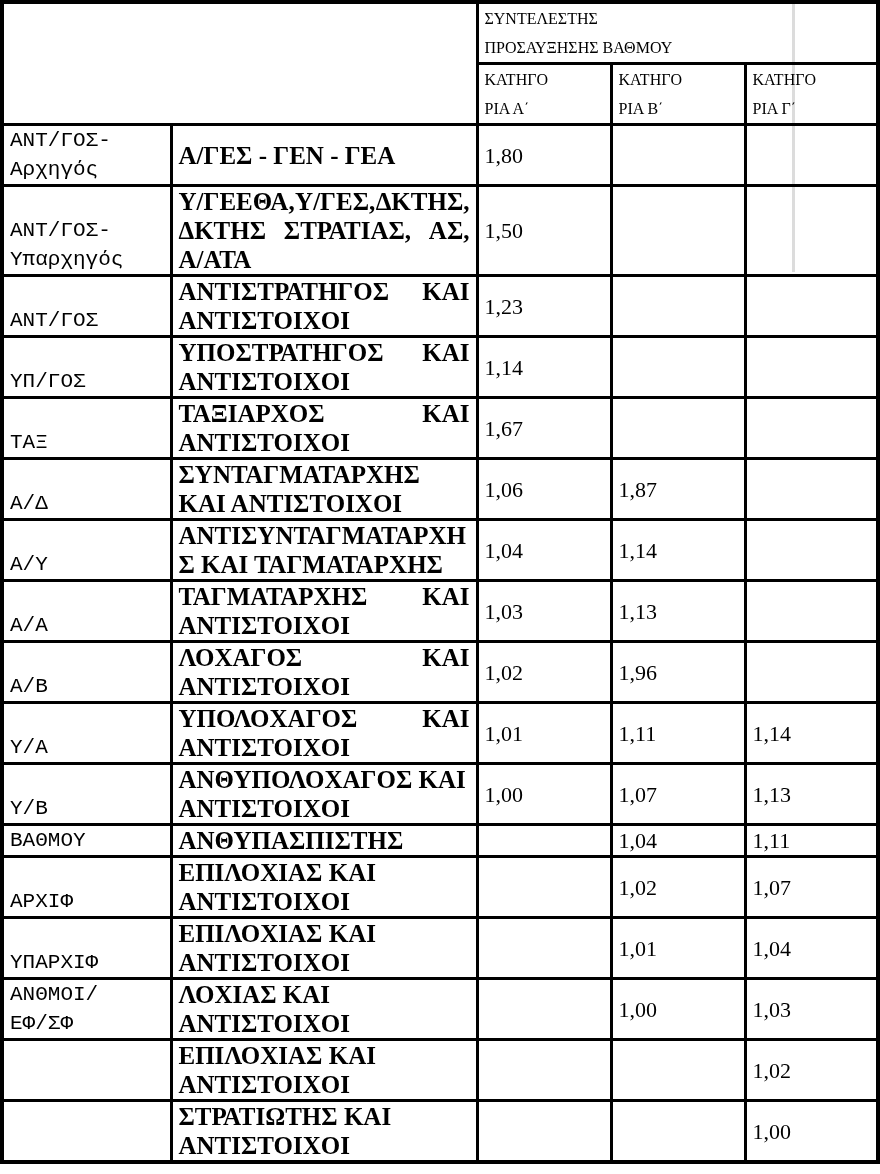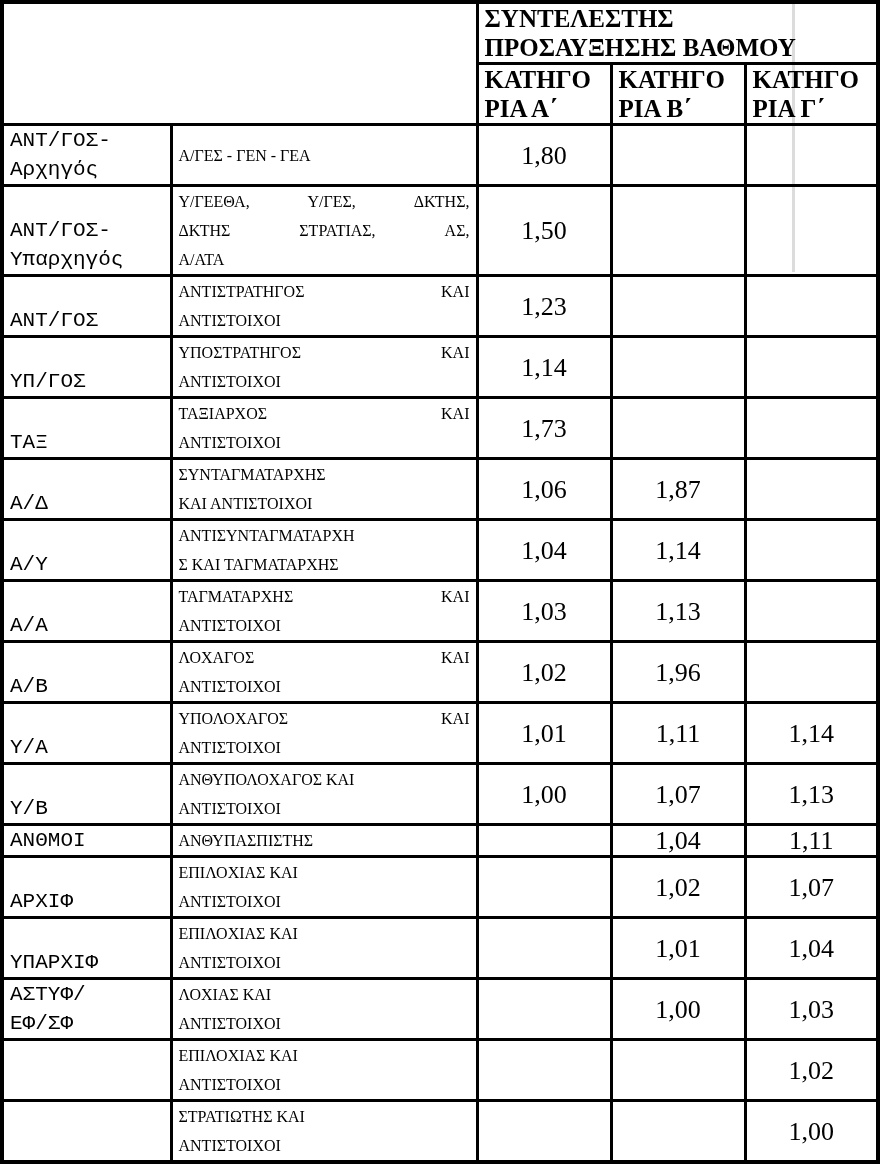--- a/index.html
+++ b/index.html
@@ -29,44 +29,45 @@
     width: 876px;
     border: 4px solid #000000;
   }
   table.coef td {
     border: 3px solid #000000;
     padding: 0 6px;
     overflow: hidden;
   }
   .corner-cell { background: transparent; }
   .title-cell, .cat-cell {
-    font-weight: bold;
-    font-size: 25px;
+    font-weight: normal;
+    font-size: 16px;
     line-height: 29px;
     vertical-align: top;
     padding-top: 1px;
   }
   .abbr-cell {
     font-size: 21px;
     line-height: 29px;
     vertical-align: bottom;
     padding-bottom: 1px;
     font-family: Liberation Mono, monospace;
   }
   .desc-cell {
-    font-size: 16px;
+    font-size: 25px;
     line-height: 29px;
     vertical-align: middle;
     padding-right: 7px;
+    font-weight: bold;
   }
   .value-cell {
-    font-size: 26px;
+    font-size: 22px;
     line-height: 29px;
     vertical-align: middle;
-    text-align: center;
+    text-align: left;
   }
   .jline {
     display: flex;
     justify-content: space-between;
   }
   .jline span { white-space: nowrap; }
 </style>
 </head>
 <body>
 
@@ -173,21 +174,21 @@
           <td class="abbr-cell">
             <div>ΤΑΞ</div>
           </td>
           <td class="desc-cell">
             <div class="jline">
               <span>ΤΑΞΙΑΡΧΟΣ</span>
               <span>ΚΑΙ</span>
             </div>
             <div>ΑΝΤΙΣΤΟΙΧΟΙ</div>
           </td>
-          <td class="value-cell">1,73</td>
+          <td class="value-cell">1,67</td>
           <td class="value-cell"></td>
           <td class="value-cell"></td>
         </tr>
         <tr>
           <td class="abbr-cell">
             <div>Α/Δ</div>
           </td>
           <td class="desc-cell">
             <div>ΣΥΝΤΑΓΜΑΤΑΡΧΗΣ</div>
             <div>ΚΑΙ ΑΝΤΙΣΤΟΙΧΟΙ</div>
@@ -260,21 +261,21 @@
           <td class="desc-cell">
             <div>ΑΝΘΥΠΟΛΟΧΑΓΟΣ ΚΑΙ</div>
             <div>ΑΝΤΙΣΤΟΙΧΟΙ</div>
           </td>
           <td class="value-cell">1,00</td>
           <td class="value-cell">1,07</td>
           <td class="value-cell">1,13</td>
         </tr>
         <tr>
           <td class="abbr-cell">
-            <div>ΑΝΘΜΟΙ</div>
+            <div>ΒΑΘΜΟΥ</div>
           </td>
           <td class="desc-cell">
             <div>ΑΝΘΥΠΑΣΠΙΣΤΗΣ</div>
           </td>
           <td class="value-cell"></td>
           <td class="value-cell">1,04</td>
           <td class="value-cell">1,11</td>
         </tr>
         <tr>
           <td class="abbr-cell">
@@ -295,21 +296,21 @@
           <td class="desc-cell">
             <div>ΕΠΙΛΟΧΙΑΣ ΚΑΙ</div>
             <div>ΑΝΤΙΣΤΟΙΧΟΙ</div>
           </td>
           <td class="value-cell"></td>
           <td class="value-cell">1,01</td>
           <td class="value-cell">1,04</td>
         </tr>
         <tr>
           <td class="abbr-cell">
-            <div>ΑΣΤΥΦ/</div>
+            <div>ΑΝΘΜΟΙ/</div>
             <div>ΕΦ/ΣΦ</div>
           </td>
           <td class="desc-cell">
             <div>ΛΟΧΙΑΣ ΚΑΙ</div>
             <div>ΑΝΤΙΣΤΟΙΧΟΙ</div>
           </td>
           <td class="value-cell"></td>
           <td class="value-cell">1,00</td>
           <td class="value-cell">1,03</td>
         </tr>

